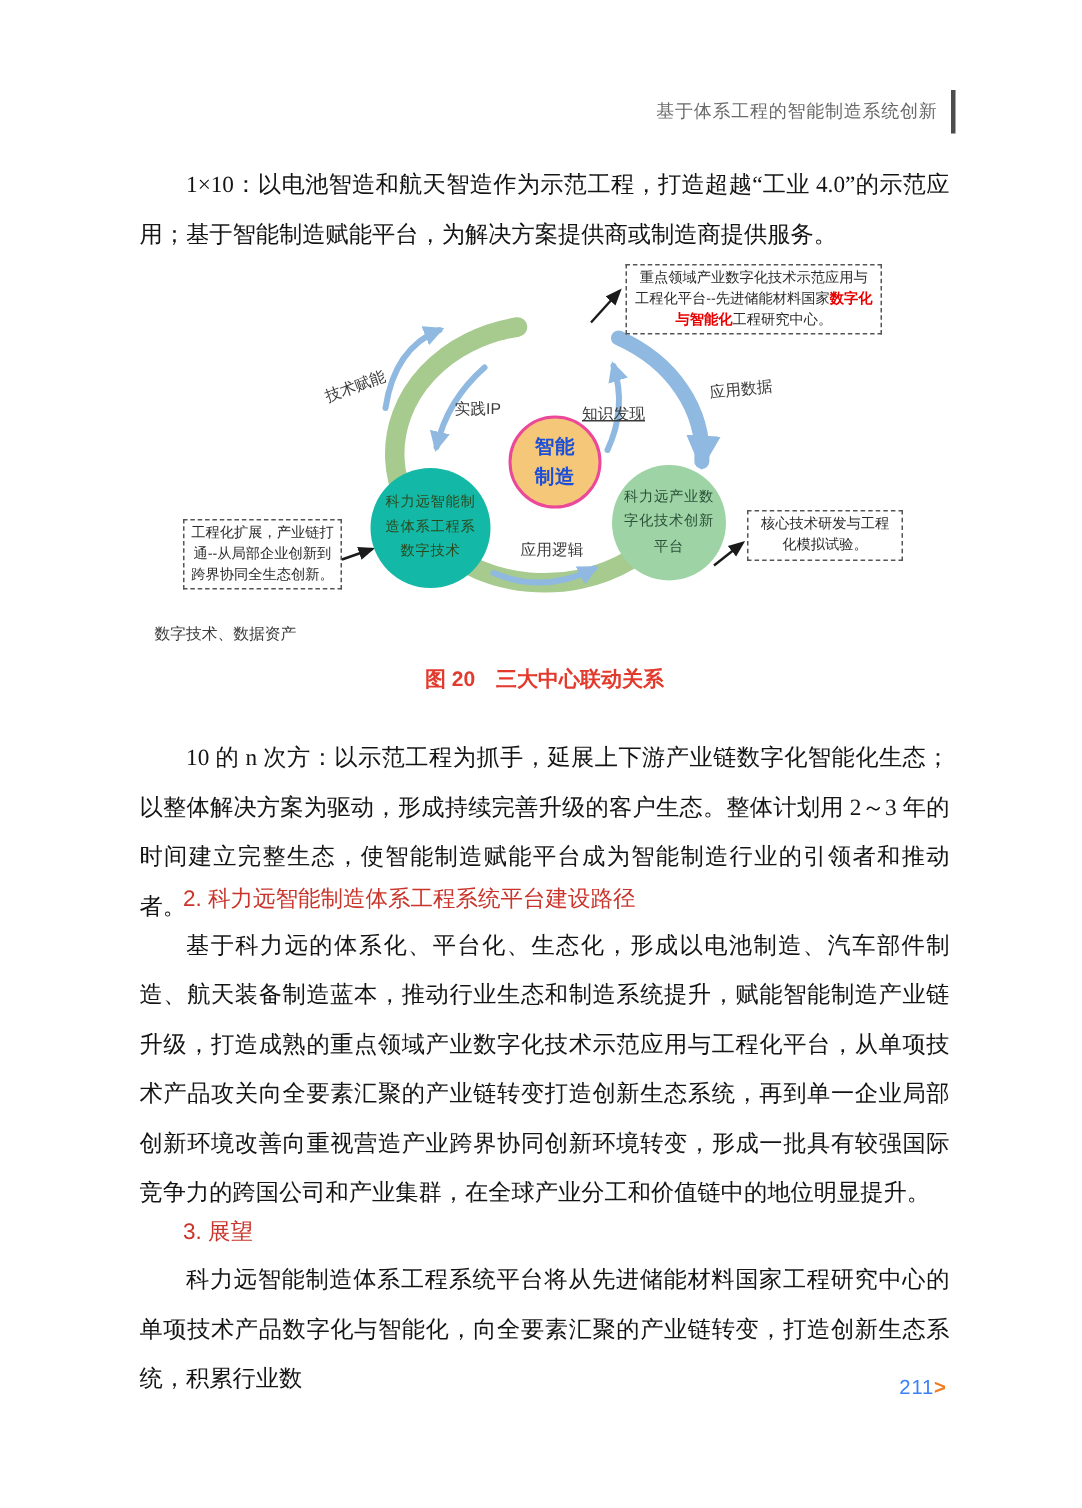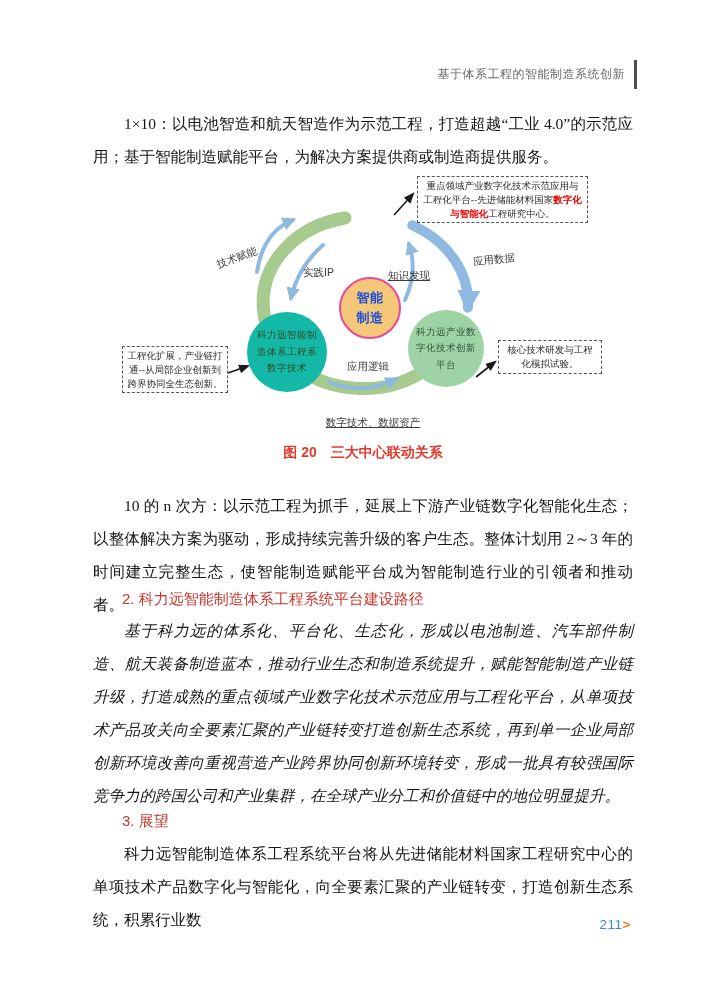--- a/index.html
+++ b/index.html
@@ -15,21 +15,21 @@
   
   .para {
     position:absolute; left:93px; width:540px;
     font-family:"Liberation Serif","DejaVu Serif",serif;
     font-size:15.5px; line-height:33px; color:#141414;
     text-align:justify; text-indent:31px; margin:0;
   }
   .para b { font-weight:normal; }
   .p1 { top:107px; }
   .p2 { top:472px;margin-top:17px; }
-  .p3 { top:614px;font-style:italic; }
+  .p3 { top:614px; }
   .p4 { top:837px; }
 
   .section-heading {
     position:absolute; left:93px; width:540px; box-sizing:border-box; padding-left:29px;
     font-weight:normal; font-size:15px; color:#c9352b; margin:0;
   }
   .h2 { top:590px; }
   .h3 { top:812px; }
 
   
@@ -57,21 +57,21 @@
   .co-top   { left:324px; top:4px;   width:171px; }
   .co-left  { left:29px;  top:174px; width:106px; }
   .co-right { left:405px; top:168px; width:104px; }
 
   .dlabel { position:absolute; font-size:10.5px; color:#3c3c3c; white-space:nowrap; }
   .l-tech      { left:123px; top:79px; transform:rotate(-20deg); }
   .l-practice  { left:210px; top:94px; }
   .l-knowledge { left:295px; top:97px;text-decoration:underline; }
   .l-appdata   { left:380px; top:81px; transform:rotate(-6deg); }
   .l-applogic  { left:254px; top:188px; }
-  .l-bottom    { left:10px; top:244px; width:540px; text-align:center;text-decoration:underline; }
+  .l-bottom    { left:10px; top:244px; width:540px; text-align:left; }
 
   .fig-caption {
     position:absolute; top:444px; left:93px; width:540px; text-align:center;
     font-size:14px; font-weight:600; color:#e23b2e;
   }
 
   
   .footer { position:absolute; top:917px; right:90px; font-size:13.5px; letter-spacing:.5px; }
   .footer .num { color:#3b82f6; }
   .footer .arr { color:#ee7c23; font-weight:bold; }

